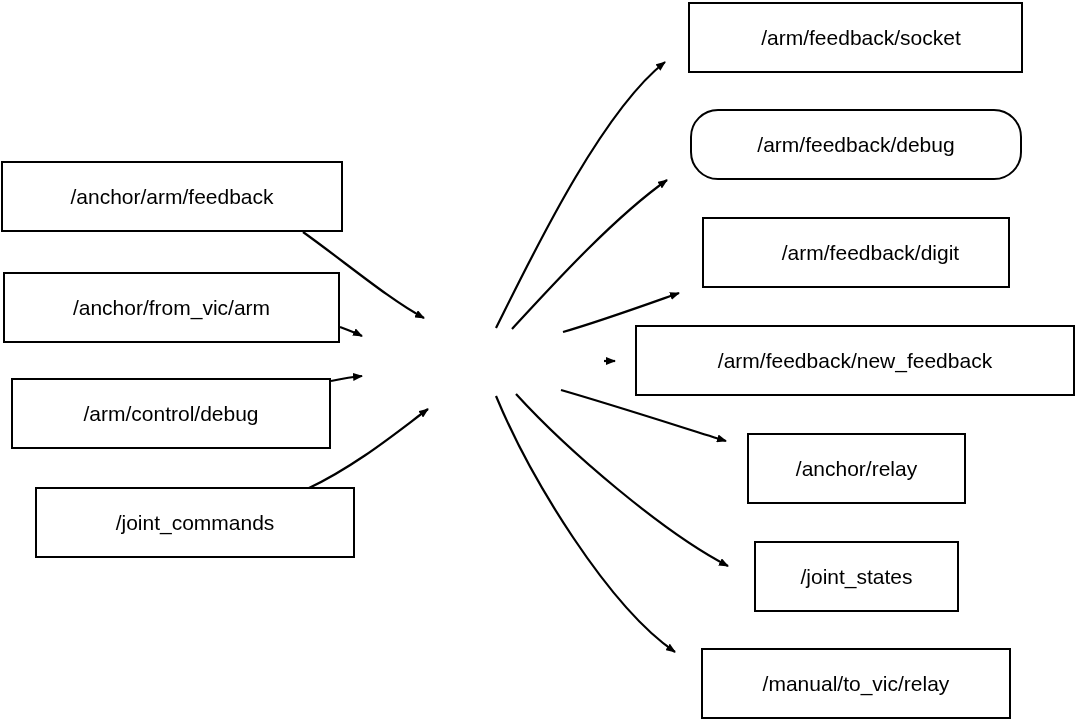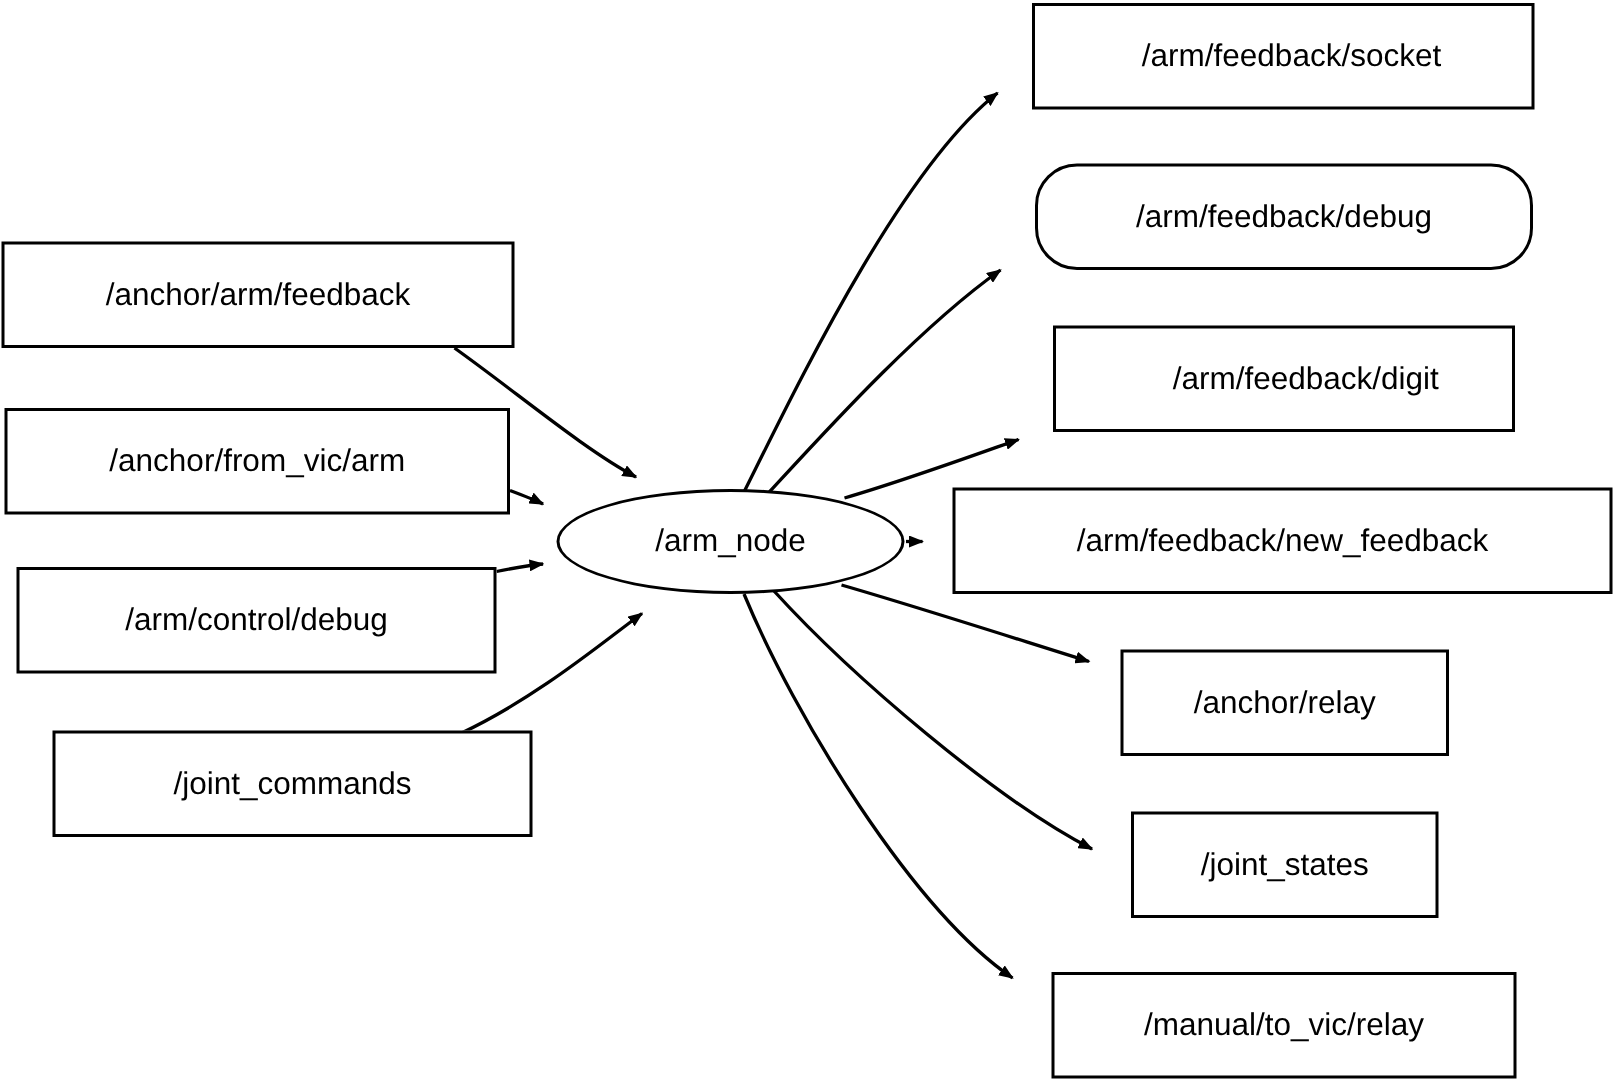--- a/index.html
+++ b/index.html
@@ -111,17 +111,14 @@
         <span class="topic-label">/anchor/relay</span>
       </div>
       <div class="topic-box" style="left: 754px; top: 541px; width: 205px; height: 71px;">
         <span class="topic-label">/joint_states</span>
       </div>
       <div class="topic-box" style="left: 701px; top: 648px; width: 310px; height: 71px;">
         <span class="topic-label">/manual/to_vic/relay</span>
       </div>
     </div>
 
-  <div class="node-ellipse" id="center-node" style="left: 371px; top: 326px; width: 232px; height: 70px;">
-    <span class="node-label">/arm_node</span>
-  </div>
 
 </div>
 
 </body></html>

